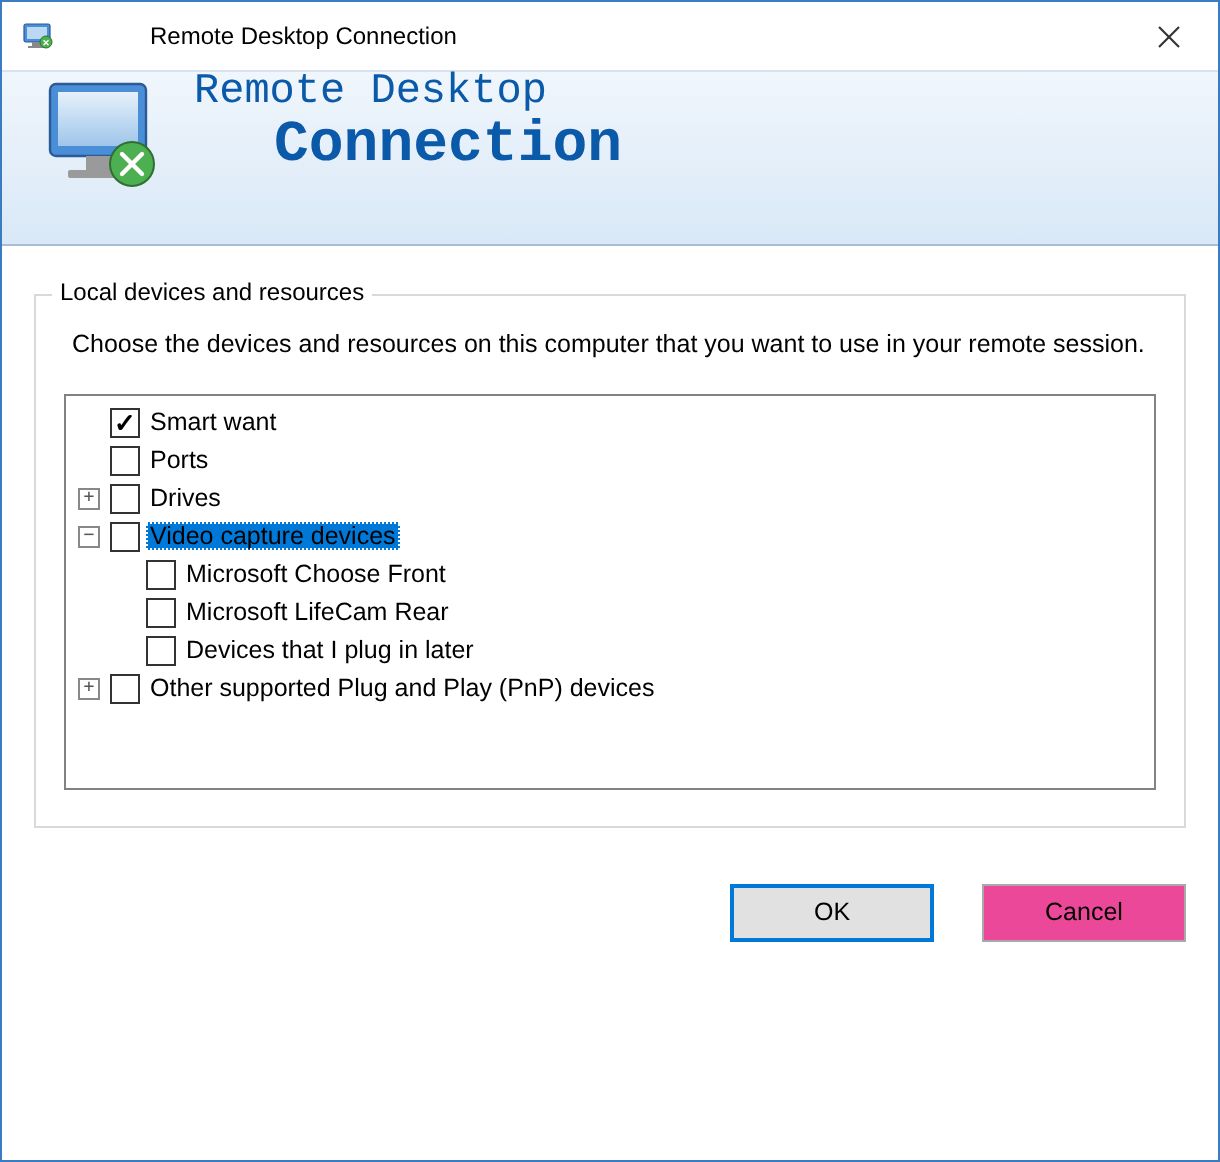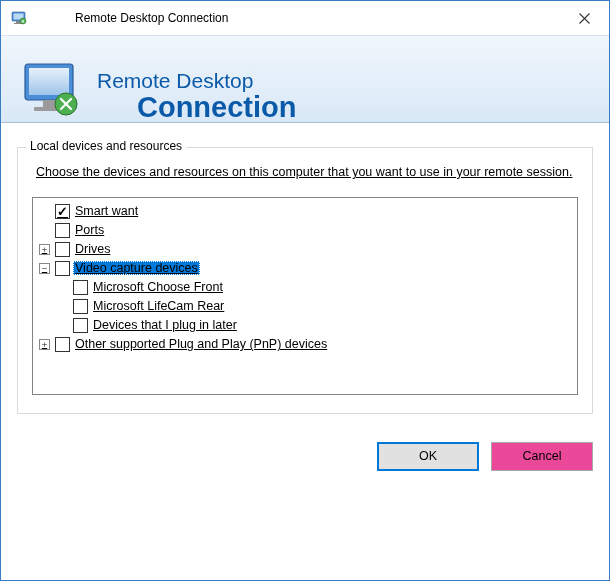--- a/index.html
+++ b/index.html
@@ -35,22 +35,23 @@
       color: #333;
       cursor: default;
     }
     .close-btn svg { width: 11px; height: 11px; }
     .banner {
       height: 88px;
       background: linear-gradient(to bottom, #f0f6fc 0%, #d9e8f7 100%);
       border-top: 1px solid #d8e3ef;
       border-bottom: 1px solid #a8bed8;
       display: flex;
-      align-items: flex-end;
+      align-items: flex-start;
       padding-left: 18px;
+      font-family: Liberation Mono, monospace;
     }
     .banner-icon {
       width: 64px; height: 64px;
       position: relative;
       margin-right: 14px;
       flex-shrink: 0;
     }
     .banner-text { color: #0b5aa9; }
     .banner-line1 {
       font-size: 21px;
@@ -58,21 +59,20 @@
       line-height: 1.05;
     }
     .banner-line2 {
       font-size: 29px;
       font-weight: 700;
       line-height: 1.05;
       margin-left: 40px;
     }
     .content {
       padding: 18px 16px 14px 16px;
-      text-decoration: underline;
     }
     .groupbox {
       border: 1px solid #d9d9d9;
       padding: 14px 14px 18px 14px;
       position: relative;
       margin-top: 6px;
     }
     .groupbox-title {
       position: absolute;
       top: -9px;
@@ -137,21 +137,21 @@
     }
     .tree-label.selected {
       background: #0078d7;
       color: #000000;
       outline: 1px dotted #fff;
       outline-offset: -1px;
     }
     .button-row {
       display: flex;
       justify-content: flex-end;
-      gap: 12px;
+      gap: 24px;
       padding: 14px 16px 0 16px;
     }
     .btn {
       width: 102px;
       height: 29px;
       border: 1px solid #a9a9a9;
       background: #ec4899;
       font-size: 12.5px;
       font-family: inherit;
       cursor: default;

